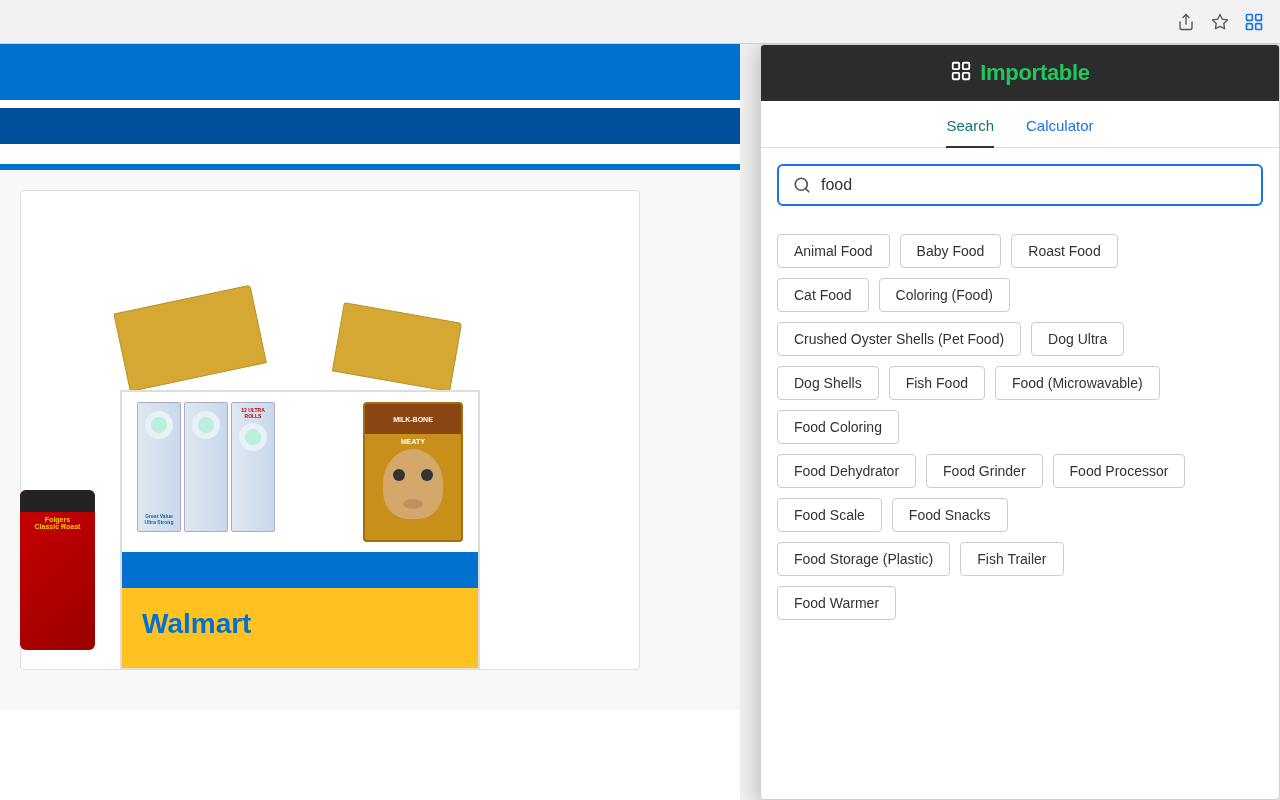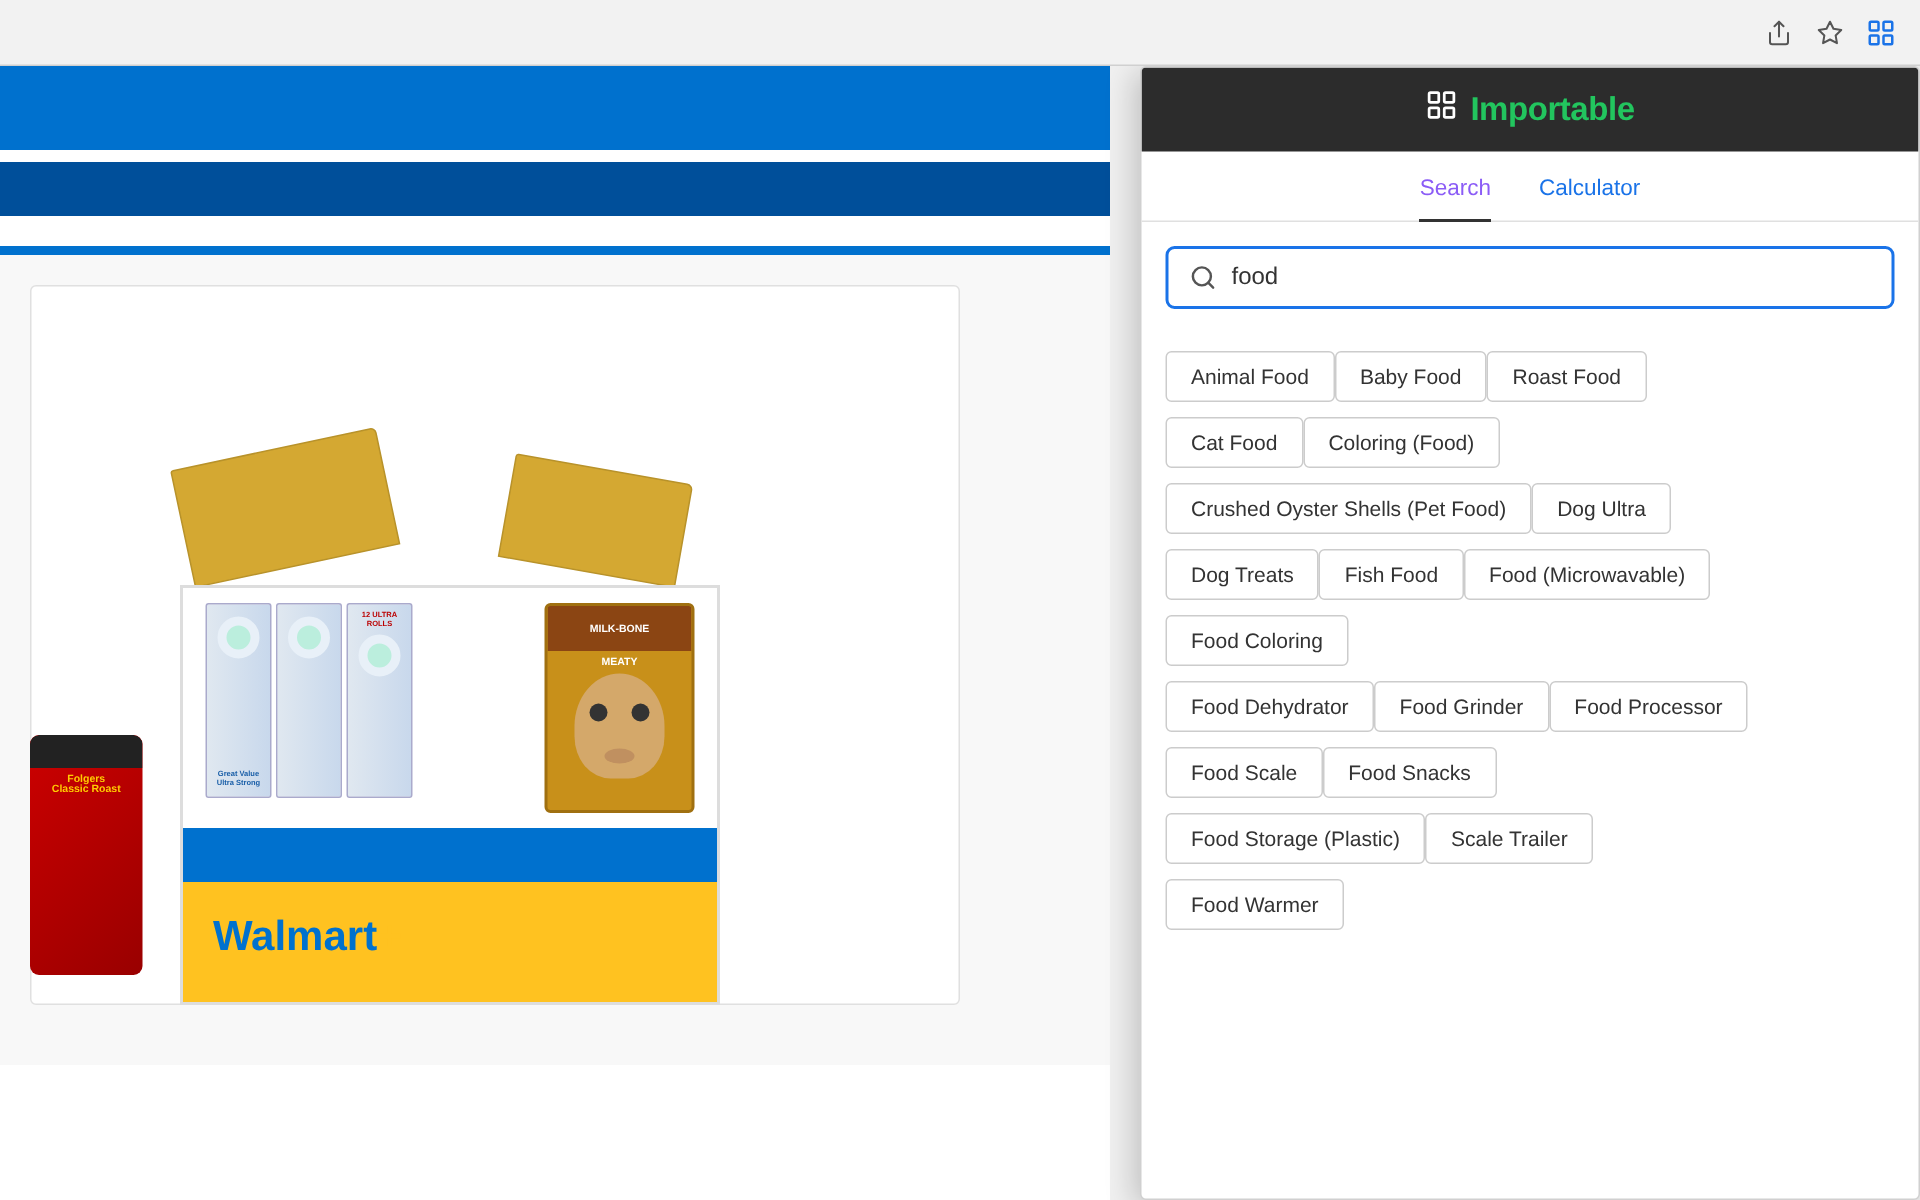--- a/index.html
+++ b/index.html
@@ -84,21 +84,21 @@
       justify-content: center;
       gap: 32px;
       padding: 16px 0 0 0;
       border-bottom: 1px solid #e0e0e0;
     }
 
     .popup-tab {
       padding-bottom: 12px;
       font-size: 15px;
       cursor: pointer;
-      color: #8b5cf6;
+      color: #0f766e;
       border-bottom: 2px solid transparent;
       margin-bottom: -1px;
     }
 
     .popup-tab.active {
       border-bottom: 2px solid #333;
       font-weight: 500;
     }
 
     .popup-tab.link {
@@ -136,20 +136,21 @@
 
     .suggestions-container {
       padding: 12px 16px;
       overflow-y: auto;
       height: calc(756px - 56px - 56px - 72px);
     }
 
     .suggestion-row {
       display: flex;
       flex-wrap: wrap;
+      gap: 10px;
       margin-bottom: 10px;
     }
 
     .suggestion-chip {
       display: inline-flex;
       align-items: center;
       padding: 8px 16px;
       border: 1px solid #ccc;
       border-radius: 4px;
       font-size: 14px;
@@ -312,21 +313,21 @@
       <button class="suggestion-chip">Cat Food</button>
       <button class="suggestion-chip">Coloring (Food)</button>
     </div>
 
     <div class="suggestion-row">
       <button class="suggestion-chip">Crushed Oyster Shells (Pet Food)</button>
       <button class="suggestion-chip">Dog Ultra</button>
     </div>
 
     <div class="suggestion-row">
-      <button class="suggestion-chip">Dog Treats</button>
+      <button class="suggestion-chip">Dog Shells</button>
       <button class="suggestion-chip">Fish Food</button>
       <button class="suggestion-chip">Food (Microwavable)</button>
     </div>
 
     <div class="suggestion-row">
       <button class="suggestion-chip">Food Coloring</button>
     </div>
 
     <div class="suggestion-row">
       <button class="suggestion-chip">Food Dehydrator</button>
@@ -334,21 +335,21 @@
       <button class="suggestion-chip">Food Processor</button>
     </div>
 
     <div class="suggestion-row">
       <button class="suggestion-chip">Food Scale</button>
       <button class="suggestion-chip">Food Snacks</button>
     </div>
 
     <div class="suggestion-row">
       <button class="suggestion-chip">Food Storage (Plastic)</button>
-      <button class="suggestion-chip">Scale Trailer</button>
+      <button class="suggestion-chip">Fish Trailer</button>
     </div>
 
     <div class="suggestion-row">
       <button class="suggestion-chip">Food Warmer</button>
     </div>
 
   </div>
 </div>
 
 </body></html>

